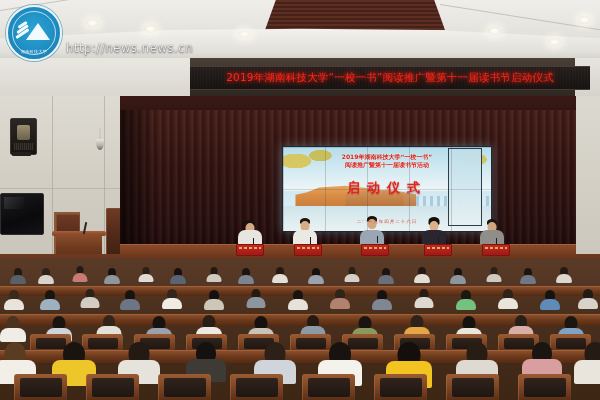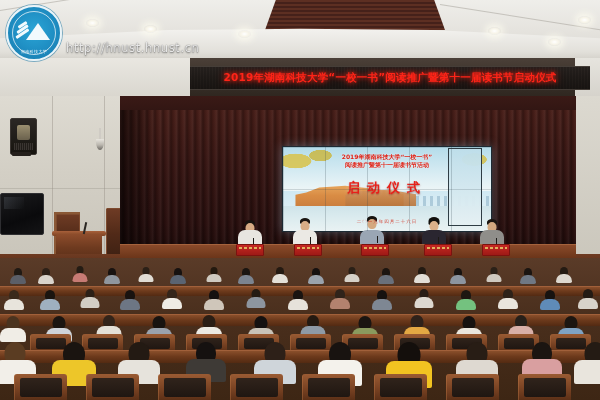--- a/index.html
+++ b/index.html
@@ -56,21 +56,21 @@
     border-bottom:1px solid rgba(90,82,74,.5);
     display:flex;align-items:center;justify-content:center;overflow:hidden;
   }
   .banner:after{
     content:"";position:absolute;inset:0;
     background:repeating-linear-gradient(90deg,rgba(0,0,0,.30) 0px,rgba(0,0,0,0) 1px,rgba(0,0,0,0) 2px,rgba(0,0,0,.30) 3px);
     pointer-events:none;
   }
   .banner-text{
     position:relative;z-index:2;
-    color:#ff2418;font-size:10.5px;font-weight:bold;letter-spacing:.2px;
+    color:#ff2418;font-size:10.5px;font-weight:normal;letter-spacing:.2px;
     white-space:nowrap;
     text-shadow:0 0 4px rgba(255,40,25,.95),0 0 9px rgba(255,20,10,.6);
   }
 
   
   .side-wall{
     position:absolute;top:96px;
     background:linear-gradient(180deg,#dedbd2 0%,#d3cfc5 40%,#c6c2b7 100%);
   }
   .wall-l{left:0;width:158px;height:190px;}
@@ -723,16 +723,16 @@
     <div class="logo">
       <div class="logo-ring"></div>
       <div class="logo-mtn">
         <div class="peak"></div>
         <div class="s1"></div>
         <div class="s2"></div>
         <div class="s3"></div>
       </div>
       <div class="logo-cn">湖南科技大学</div>
     </div>
-    <div class="site-url">http://hnust.hnust.cn</div>
+    <div class="site-url">http://news.news.cn</div>
   </div>
 
 </div>
 
 </body></html>

